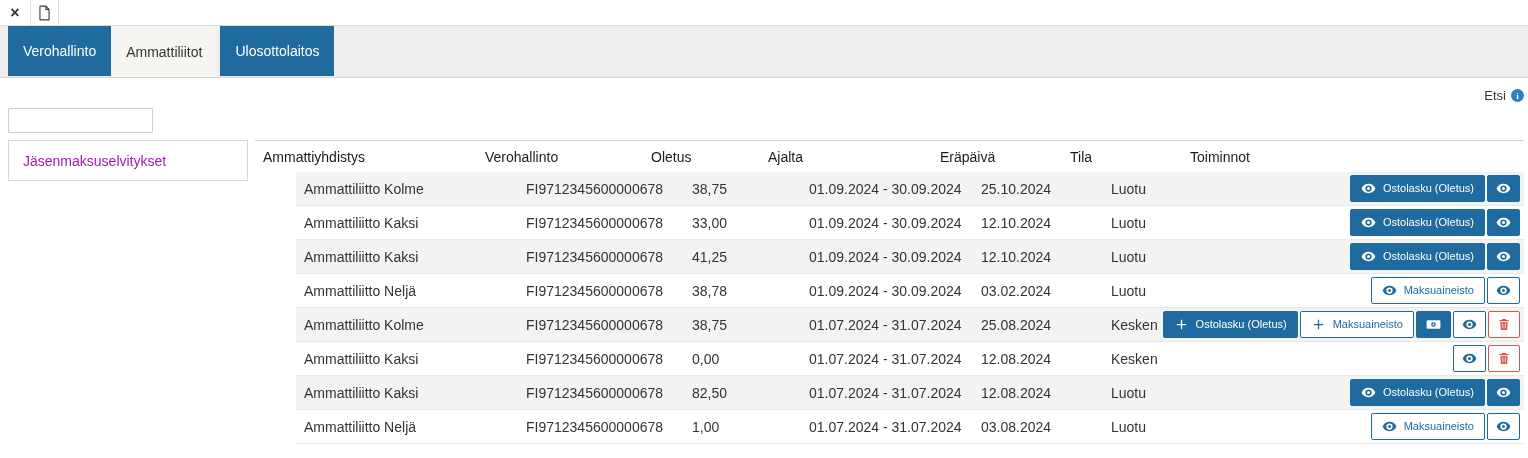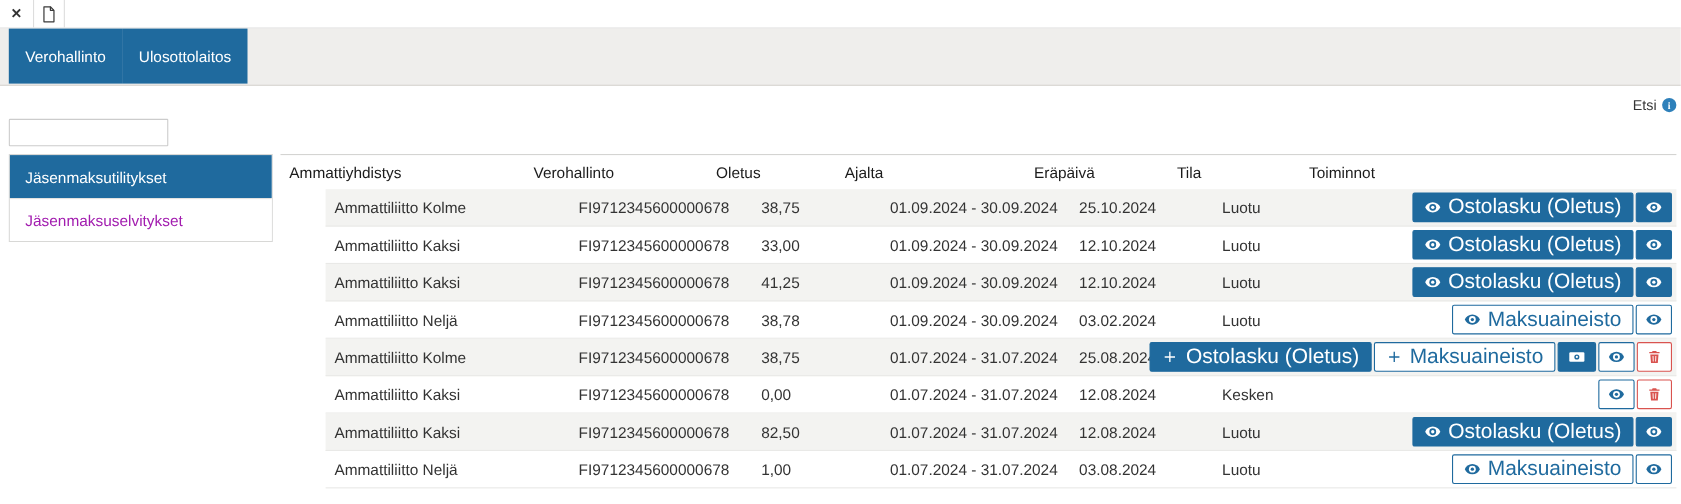--- a/index.html
+++ b/index.html
@@ -53,21 +53,21 @@
   .thead,.trow{display:grid;grid-template-columns:222px 166px 117px 172px 130px 120px minmax(0,1fr);
     align-items:center;}
   .thead{height:31px;font-weight:normal;font-size:14.5px;color:#1b1b1b;}
   .hcell,.cell{padding-left:8px;white-space:nowrap;overflow:hidden;font-size:14px;}
   .trow{height:34px;border-bottom:1px solid var(--row-border);margin-left:41px;}
   .trow:nth-child(odd){background:var(--row-alt);}
   .acts{display:flex;justify-content:flex-end;align-items:center;gap:2px;padding-right:4px;}
 
   
   .btn{display:inline-flex;align-items:center;gap:7px;height:27px;padding:0 10px;
-    font-size:19px;border-radius:2px;cursor:pointer;white-space:nowrap;
+    font-size:11px;border-radius:2px;cursor:pointer;white-space:nowrap;
     font-family:inherit;line-height:1;}
   .btn.solid{background:var(--accent);color:#fff;border:1px solid var(--accent);--hole:var(--accent);}
   .btn.outline{background:#fff;color:var(--accent);border:1px solid var(--accent);--hole:#fff;}
   .btn.danger{background:#fff;color:var(--danger);border:1px solid var(--danger);--hole:#fff;}
   .btn.btn-ic{padding:0 8px;}
   .ic{width:15px;height:15px;display:block;flex:none;}
   .ic-doc{width:13px;height:16px;display:block;}
 </style>
 </head>
 <body style="--accent: #1f6a9e; --danger: #d9534f; --info: #2e80ba;">
@@ -77,33 +77,33 @@
   <span class="doc-cell">
     <svg class="ic-doc" viewBox="0 0 20 24" aria-hidden="true">
       <path d="M3 1.5h9l5 5v16H3z" fill="none" stroke="#3a3a3a" stroke-width="1.7" stroke-linejoin="round"></path>
       <path d="M12 1.5v5h5" fill="none" stroke="#3a3a3a" stroke-width="1.7" stroke-linejoin="round"></path>
     </svg>
   </span>
 </div>
 
 <div class="tabstrip">
     <div class="tab solid">Verohallinto</div>
+    <div class="tab light">Ammattiliitot</div>
     <div class="tab solid">Ulosottolaitos</div>
   </div>
 
 <div class="content">
   <div class="search-label">
     <span>Etsi</span>
     <span class="info-icon">i</span>
   </div>
   <input class="search-input" type="text" placeholder="" style="">
 
   <div class="main">
     <div class="sidebar">
-        <div class="side-item active">Jäsenmaksutilitykset</div>
         <div class="side-item">Jäsenmaksuselvitykset</div>
       </div>
 
     <div class="table">
       <div class="thead">
           <span class="hcell">Ammattiyhdistys</span>
           <span class="hcell">Verohallinto</span>
           <span class="hcell">Oletus</span>
           <span class="hcell">Ajalta</span>
           <span class="hcell">Eräpäivä</span>

